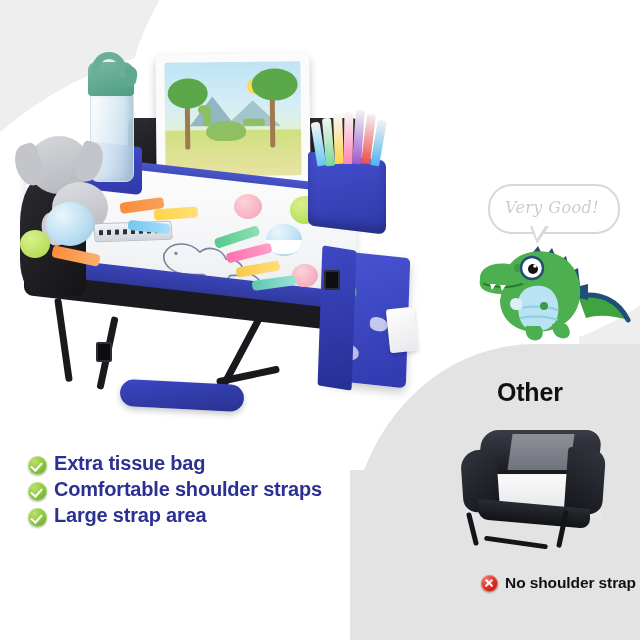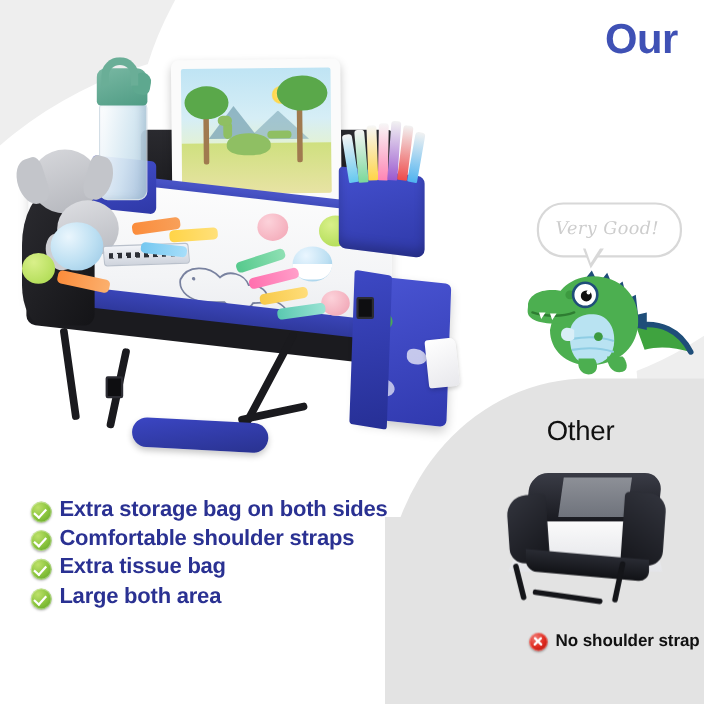--- a/index.html
+++ b/index.html
@@ -478,21 +478,21 @@
     font-size: 16px;
     letter-spacing: .4px;
   }
 
   
   .other-title {
     position: absolute;
     left: 497px;
     top: 378px;
     font-size: 25px;
-    font-weight: normal;
+    font-weight: bold;
     color: #111111;
     letter-spacing: -0.2px;
   }
   .other-photo {
     position: absolute;
     left: 448px;
     top: 424px;
     width: 176px;
     height: 140px;
   }
@@ -608,21 +608,20 @@
 <div id="canvas">
 
   <div class="bg-base"></div>
   <div class="bg-white-blob"></div>
   <div class="bg-white-blob2"></div>
   <div class="bg-white-rect"></div>
   <div class="other-panel"></div>
   <div class="other-panel-fill"></div>
 
   <div class="heading">
-    <div>Our</div>
   </div>
 
   <div class="product-stage">
 
     <div class="tray-wall-back"></div>
 
     <div class="tablet">
       <div class="tablet-screen">
         <div class="mountain" style="left:18%;top:30%;width:46px;height:30px;clip-path:polygon(50% 0,100% 100%,0 100%);"></div>
         <div class="mountain" style="left:44%;top:34%;width:56px;height:26px;clip-path:polygon(50% 0,100% 100%,0 100%);opacity:.6;"></div>
@@ -741,33 +740,29 @@
       <path d="M48 66 C42 62, 36 64, 36 70 C36 76, 44 78, 48 74 Z" fill="#d9eef7"></path>
 
       <path d="M52 92 C50 102, 56 108, 64 106 C70 104, 70 96, 66 92 Z" fill="#4caf50"></path>
       <path d="M78 90 C78 100, 84 106, 92 104 C98 102, 96 94, 92 90 Z" fill="#4caf50"></path>
     </svg>
   </div>
 
   <div class="advantages">
     <div class="adv-row">
       <span class="chk"></span>
-      <span class="adv-text">Extra storage bag on both sides</span>
+      <span class="adv-text">Extra tissue bag</span>
     </div>
     <div class="adv-row">
       <span class="chk"></span>
       <span class="adv-text">Comfortable shoulder straps</span>
     </div>
     <div class="adv-row">
       <span class="chk"></span>
-      <span class="adv-text">Extra tissue bag</span>
-    </div>
-    <div class="adv-row">
-      <span class="chk"></span>
-      <span class="adv-text">Large both area</span>
+      <span class="adv-text">Large strap area</span>
     </div>
   </div>
 
   <div class="other-title">Other</div>
 
   <div class="other-photo">
     <div class="ot-back"></div>
     <div class="ot-inner"></div>
     <div class="ot-surface"></div>
     <div class="ot-rim-l"></div>

